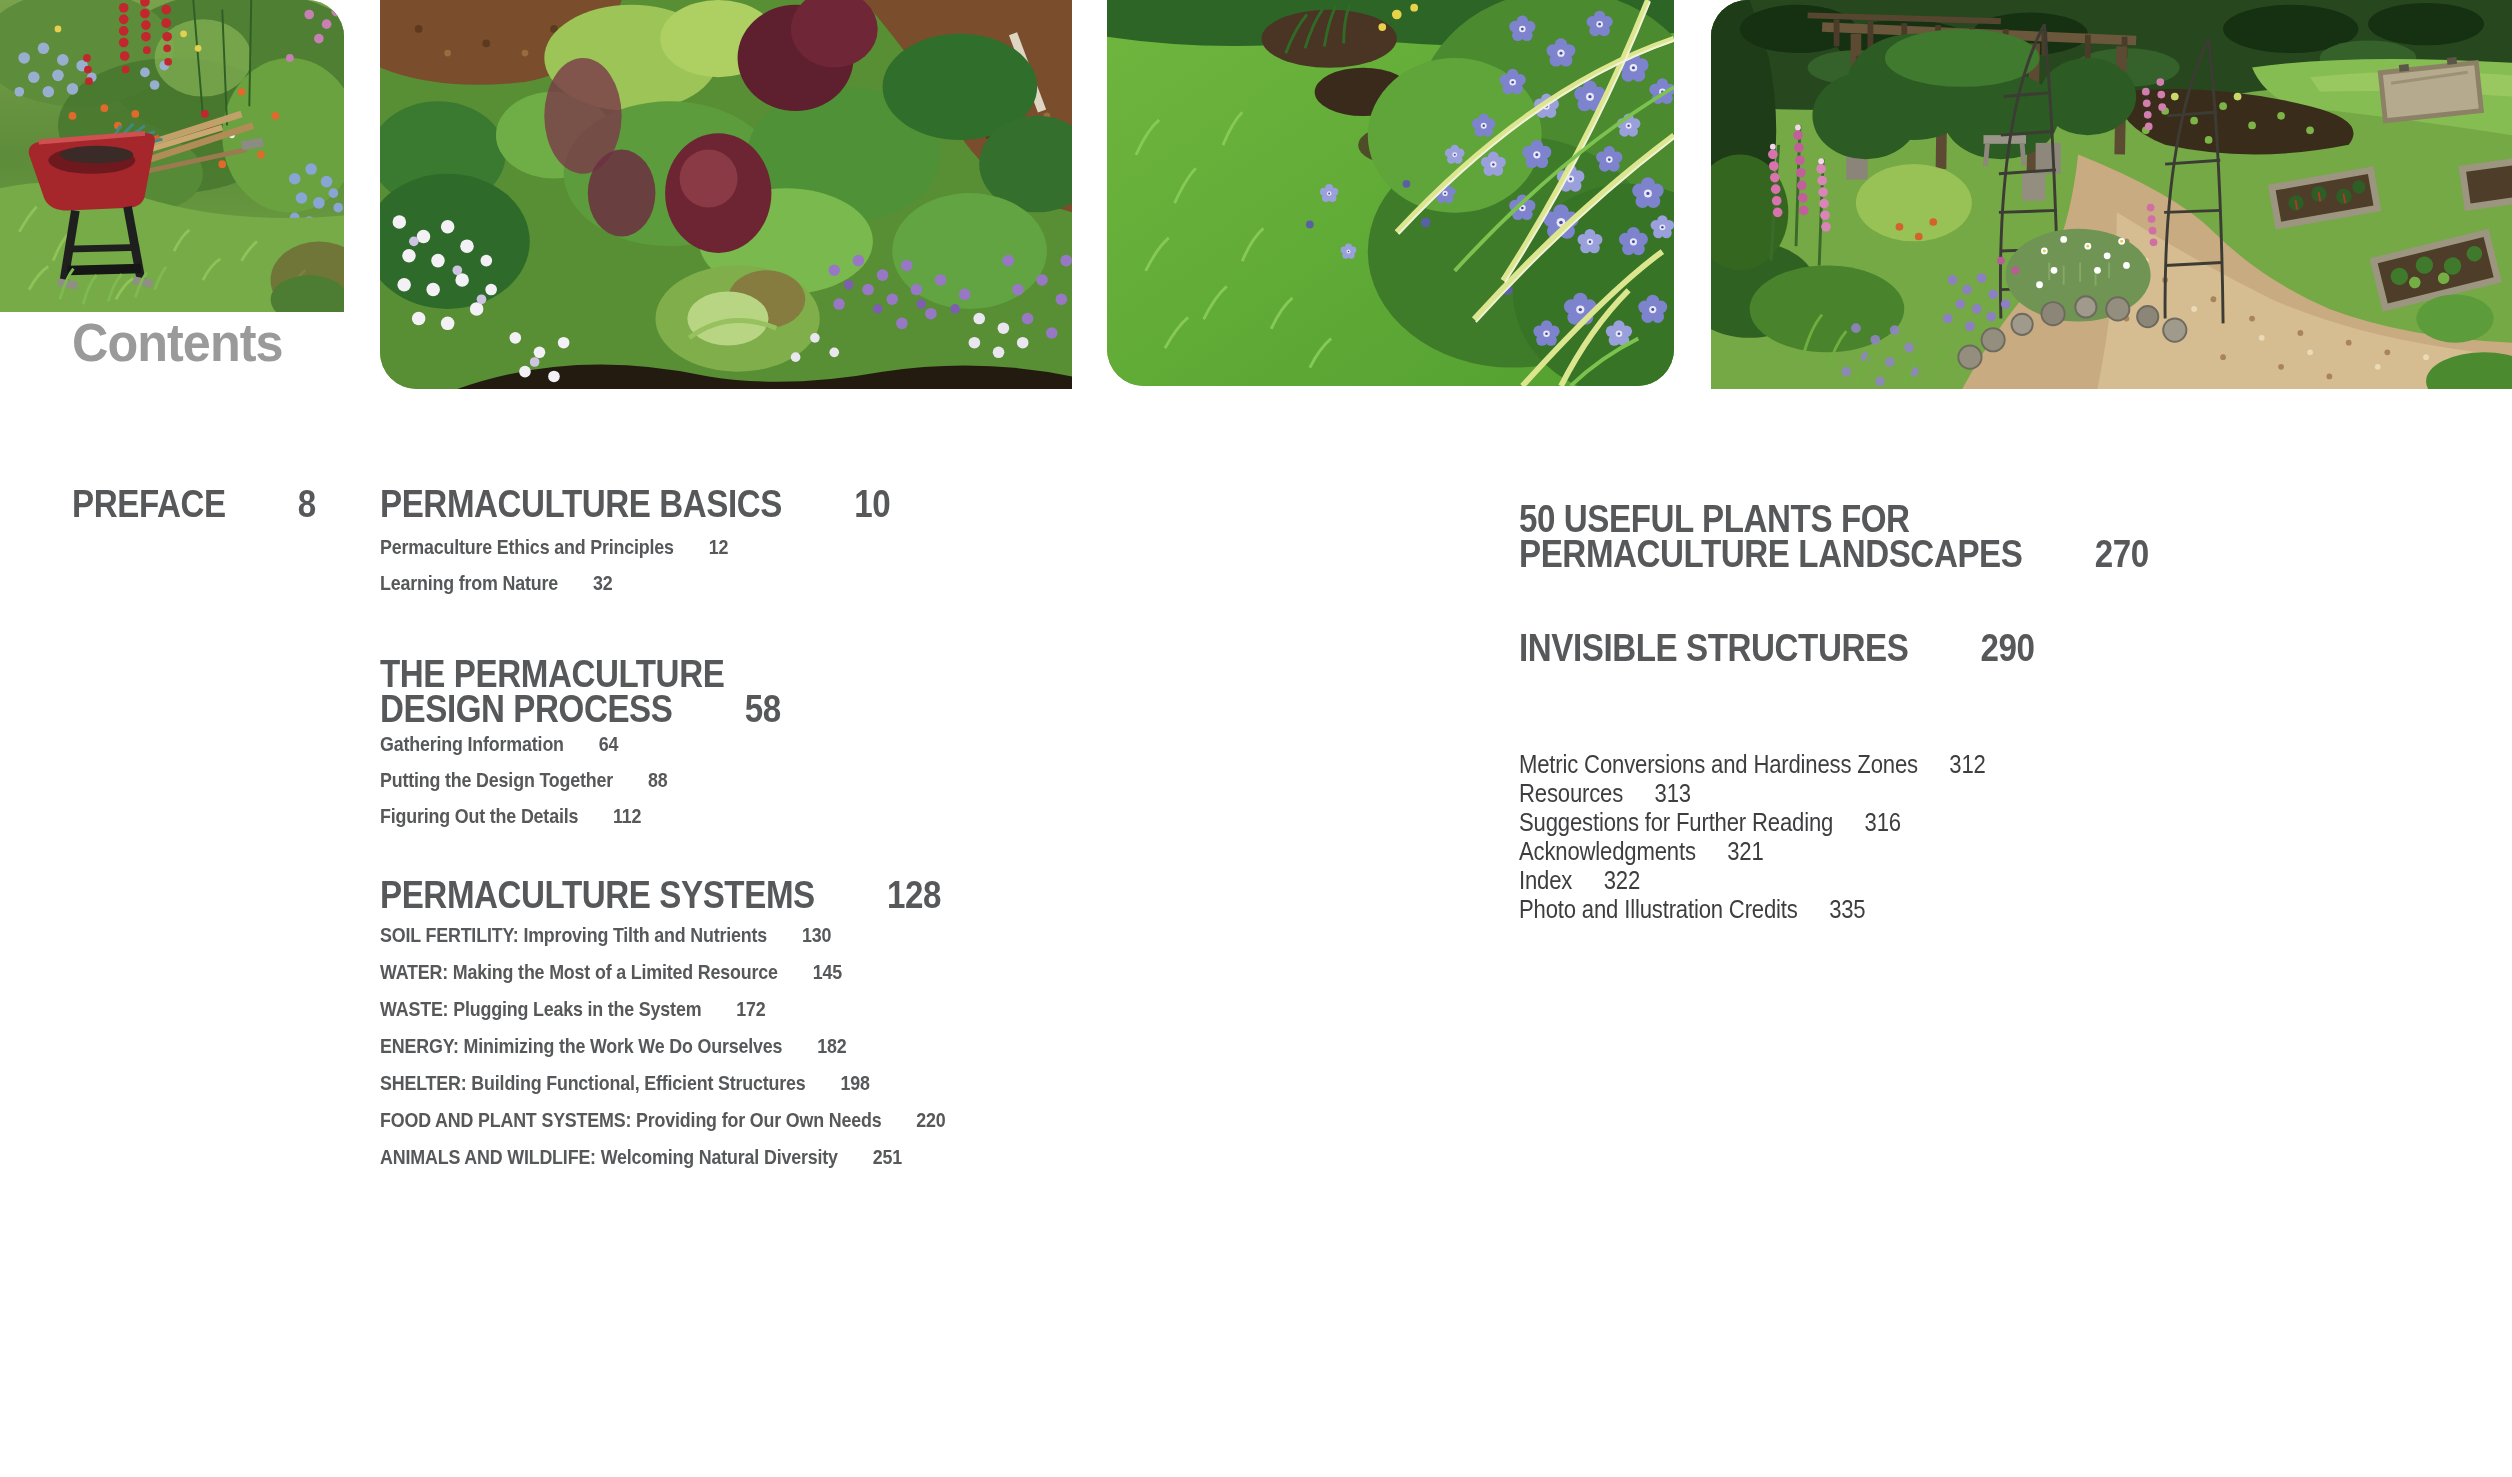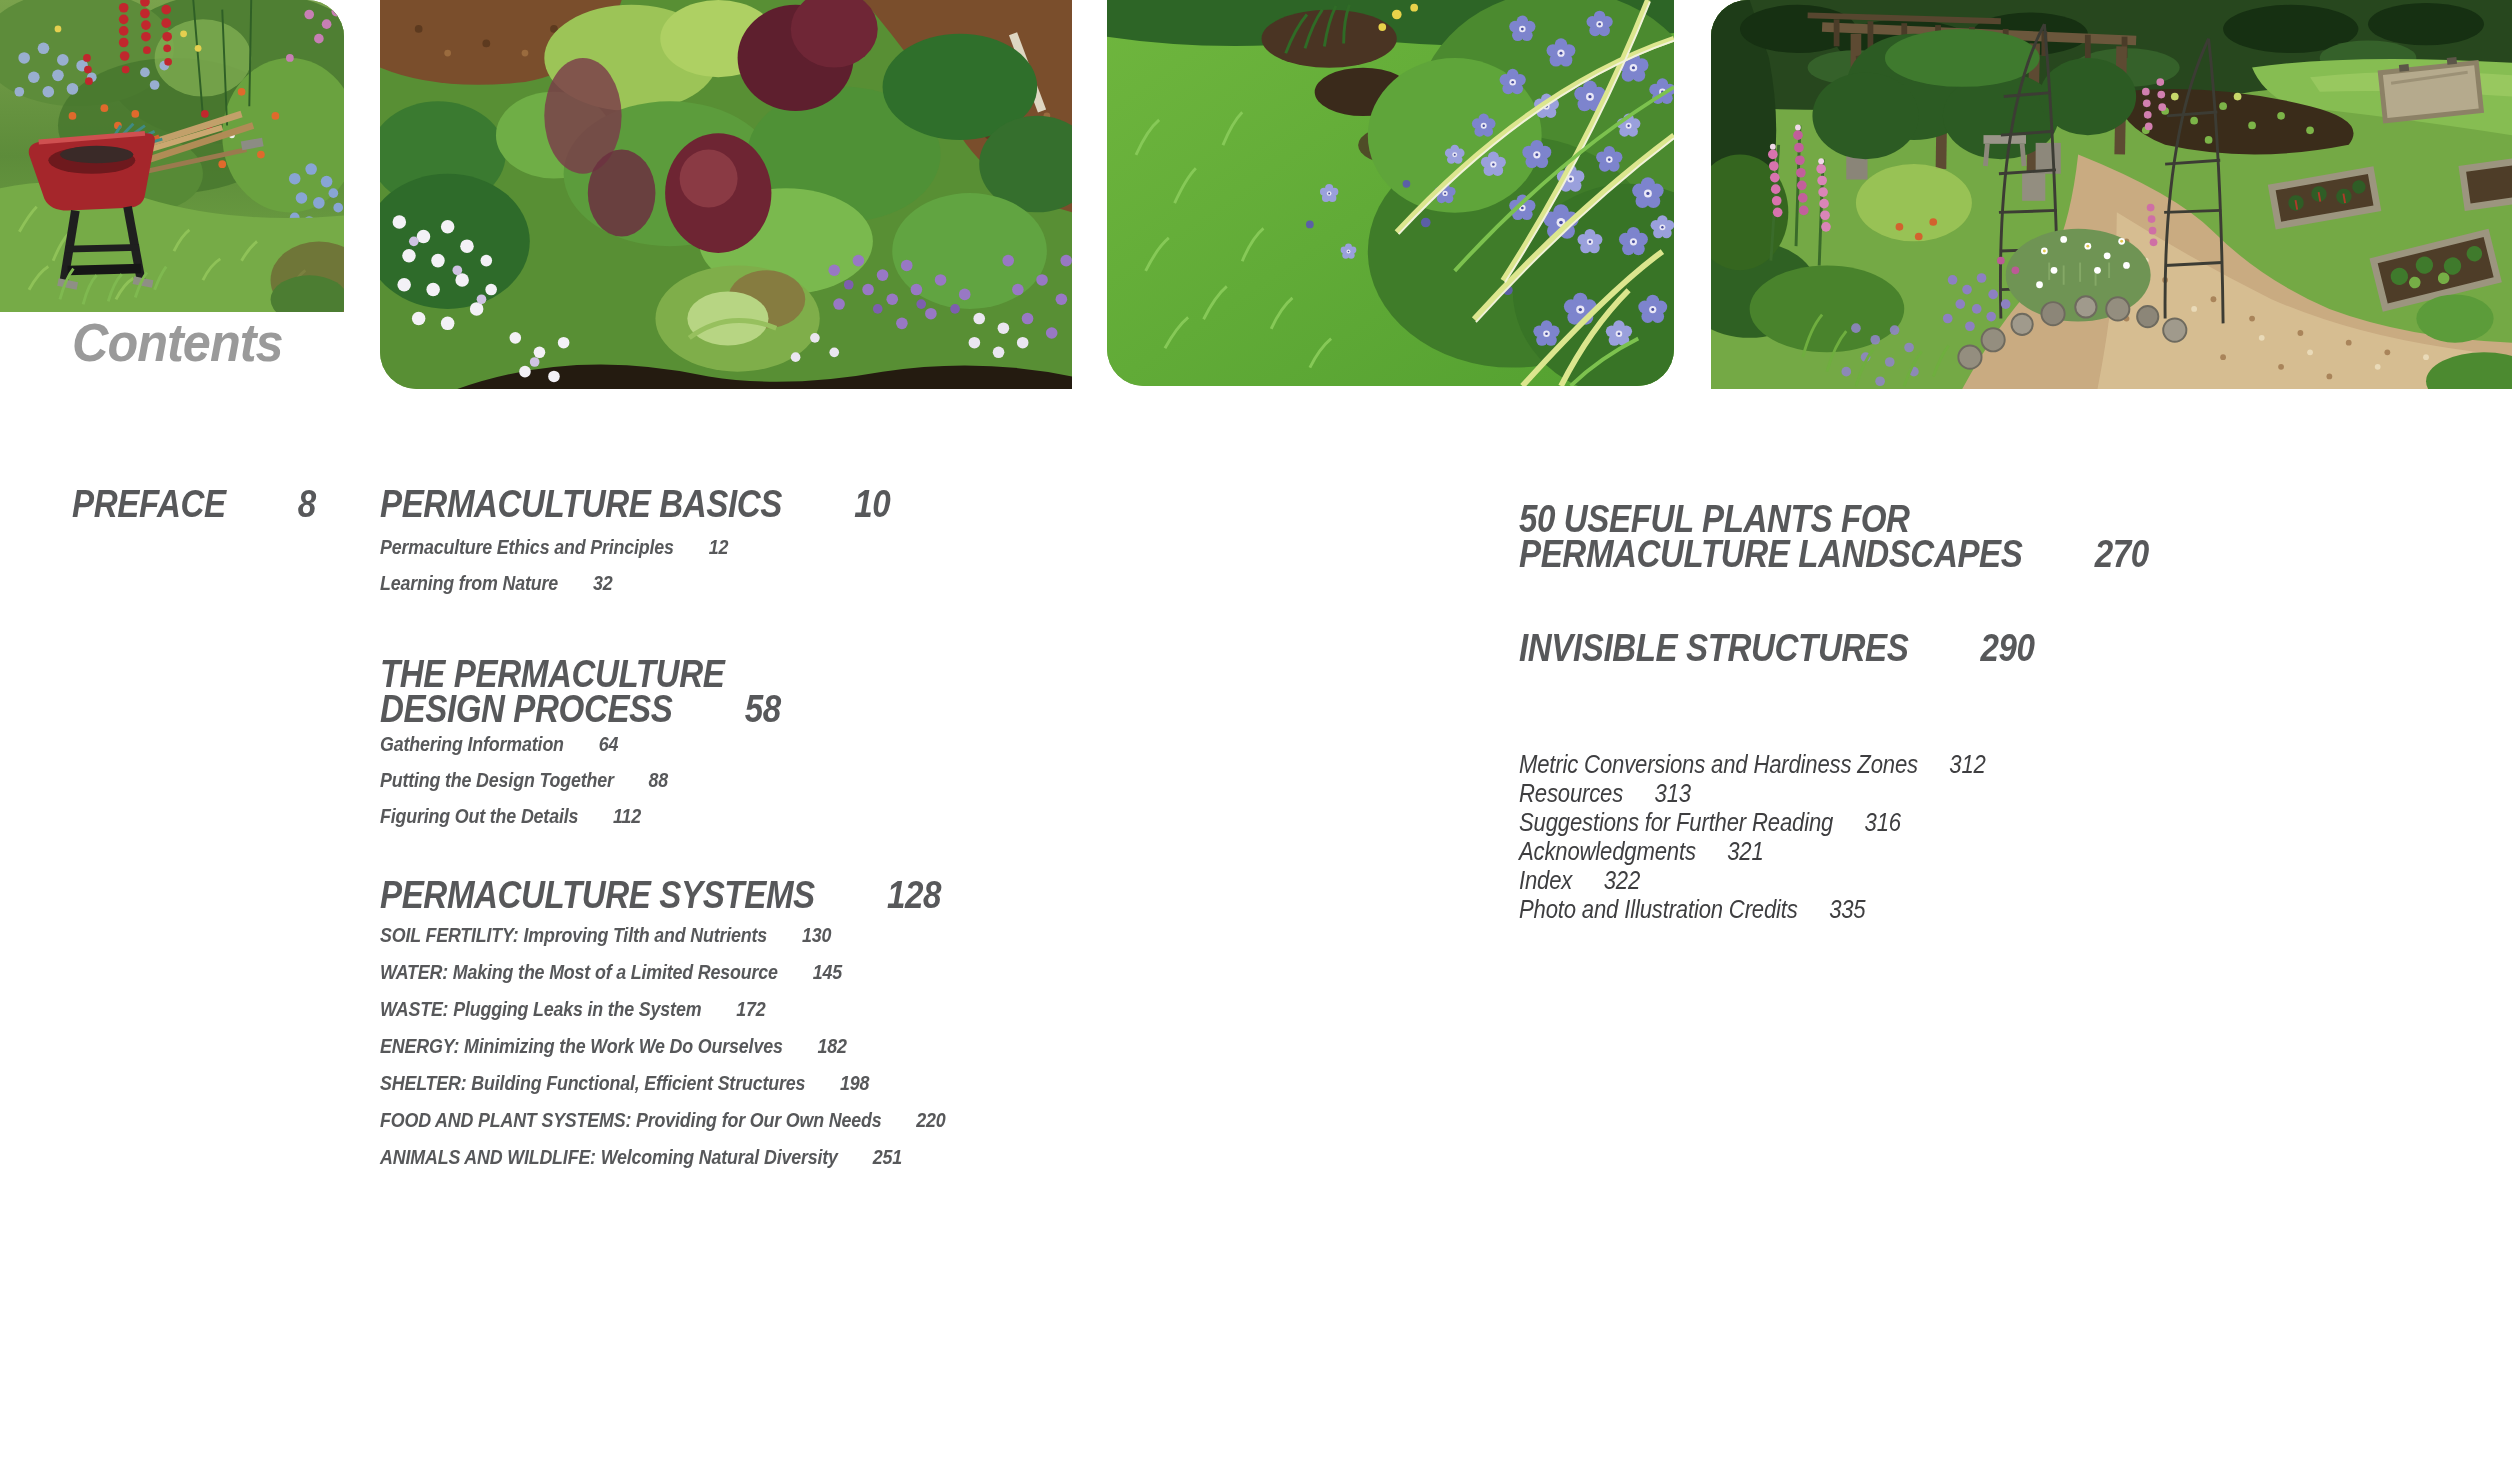--- a/index.html
+++ b/index.html
@@ -1,17 +1,17 @@
 <!DOCTYPE html>
 <html><head>
 <meta charset="utf-8">
 <style>
   html,body{margin:0;padding:0;background:#ffffff;}
   .page{position:relative;width:2512px;height:1440px;background:#ffffff;overflow:hidden;
-        font-family:"Liberation Sans","DejaVu Sans",sans-serif;font-style:italic;}
+        font-family:"Liberation Sans","DejaVu Sans",sans-serif;}
 
   
   .photo{position:absolute;top:0;overflow:hidden;background:#6a9c40;}
   .photo svg{display:block;width:100%;height:100%;}
   #photo1{left:0;width:344px;height:312px;border-radius:0 37px 0 0;}
   #photo2{left:380px;width:692px;height:389px;border-radius:0 0 0 37px;}
   #photo3{left:1107px;width:567px;height:386px;border-radius:0 0 37px 37px;}
   #photo4{left:1711px;width:801px;height:389px;border-radius:37px 0 0 0;}
 
   

